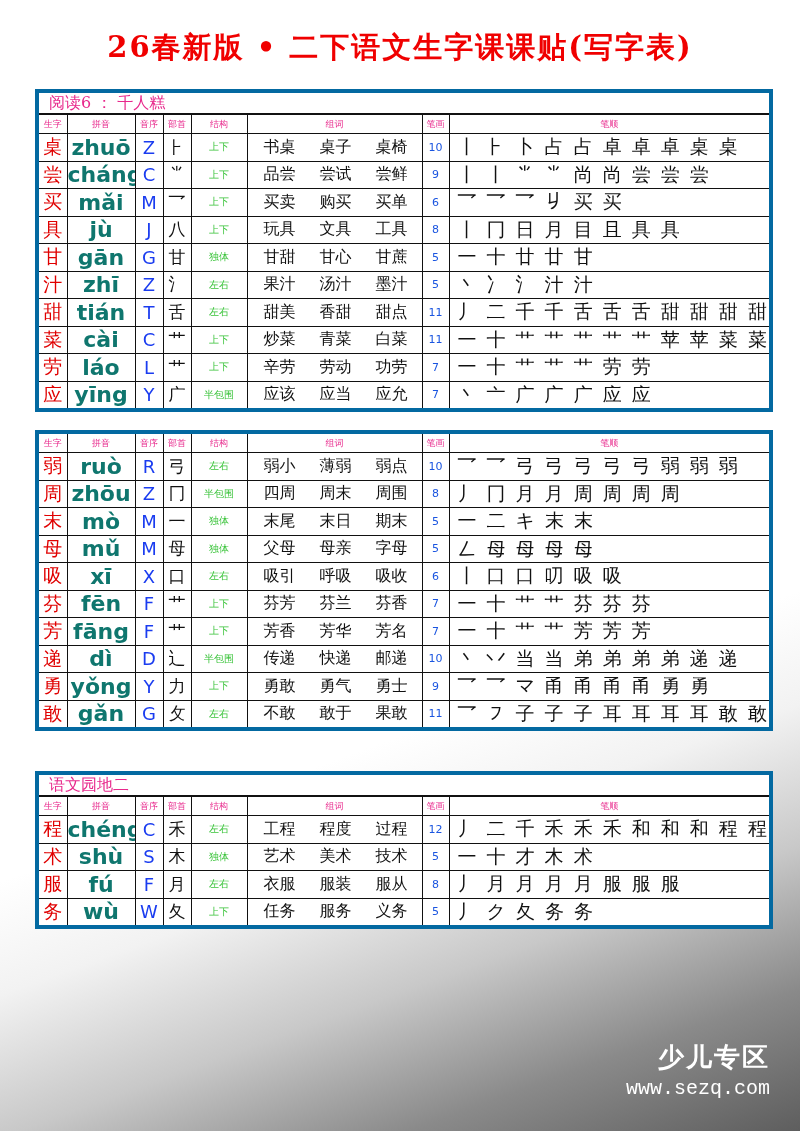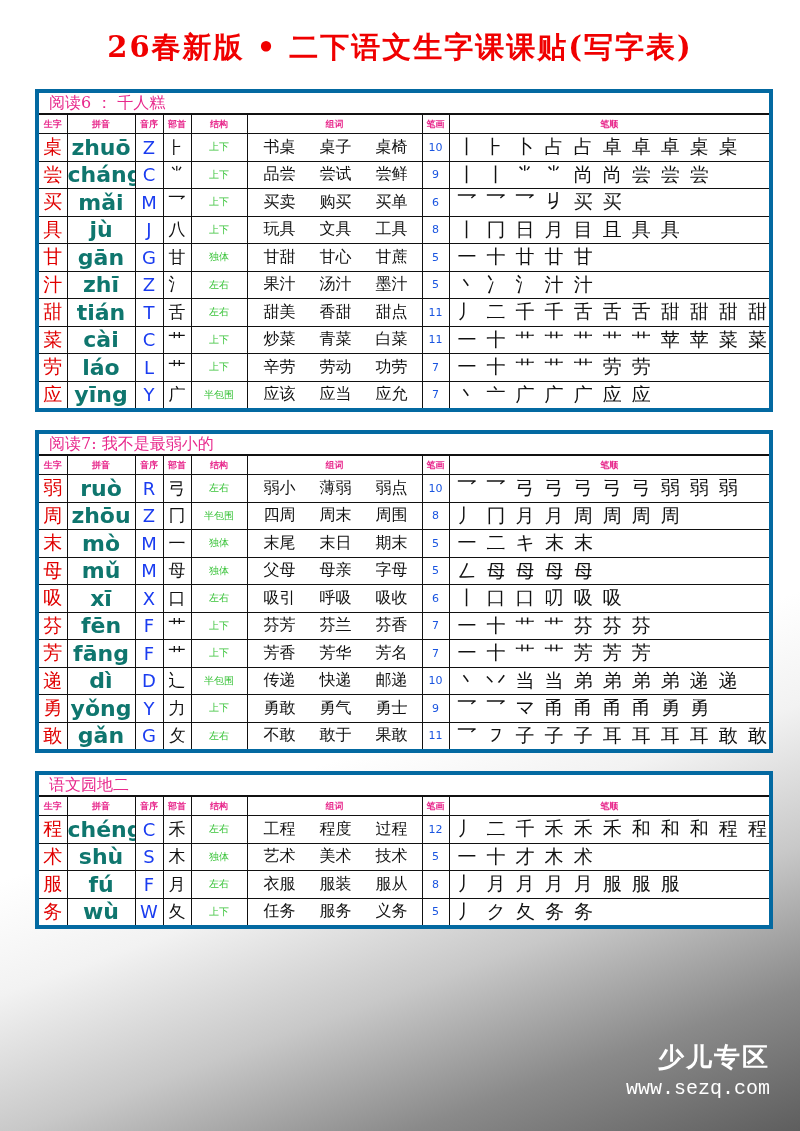--- a/index.html
+++ b/index.html
@@ -21,21 +21,21 @@
     height:20px; line-height:20px; border-bottom:2px solid #111;
     color:#e8288c; font-size:16px; padding-left:10px;
     font-family: "DejaVu Serif", serif;
   }
   table { border-collapse:collapse; width:100%; table-layout:fixed; }
   td, th { border:1.5px solid #111; padding:0; text-align:center; overflow:hidden; white-space:nowrap; }
   tr:first-child td, tr:first-child th { border-top:none; }
   td:first-child, th:first-child { border-left:none; }
   td:last-child, th:last-child { border-right:none; }
   tr:last-child td { border-bottom:none; }
-  th { height:18px; font-size:9px; color:#e8288c; font-weight:bold; font-family:"DejaVu Serif", serif; }
+  th { height:18px; font-size:9px; color:#e8288c; font-weight:normal; font-family:"DejaVu Serif", serif; }
   td { height:26.5px; }
   .c-char { color:#e00000; font-size:19px; font-family:"DejaVu Serif", serif; }
   .c-py { color:#0f766e; font-size:22px;font-weight:bold; }
   .c-ix { color:#1a3cf0; font-size:18px; }
   .c-rad { color:#111; font-size:17px; font-family:"DejaVu Serif", serif; }
   .c-st { color:#3cc43c; font-size:10px; font-family:"DejaVu Serif", serif; }
   .c-words { color:#111; font-size:16px; font-family:"DejaVu Serif", serif; text-align:left; padding-left:16px; word-spacing:0; }
   .c-words span { display:inline-block; width:56px; }
   .c-cnt { color:#1a55e0; font-size:11px; }
   .c-order { color:#111; font-size:19px; text-align:left; padding-left:8px; font-family:"DejaVu Serif", serif; letter-spacing:2px; }
@@ -171,21 +171,20 @@
           <td class="c-rad">广</td>
           <td class="c-st">半包围</td>
           <td class="c-words"><span>应该</span><span>应当</span><span>应允</span></td>
           <td class="c-cnt">7</td>
           <td class="c-order">丶 亠 广 广 广 应 应</td>
         </tr>
       </tbody>
     </table>
   </div>
 <div class="section" id="sec1" style="top:430px;">
-    <div class="sec-title">阅读7: 我不是最弱小的</div>
     <table>
       <colgroup>
         <col style="width:28px">
         <col style="width:68px">
         <col style="width:28px">
         <col style="width:28px">
         <col style="width:56px">
         <col style="width:175px">
         <col style="width:27px">
         <col>

